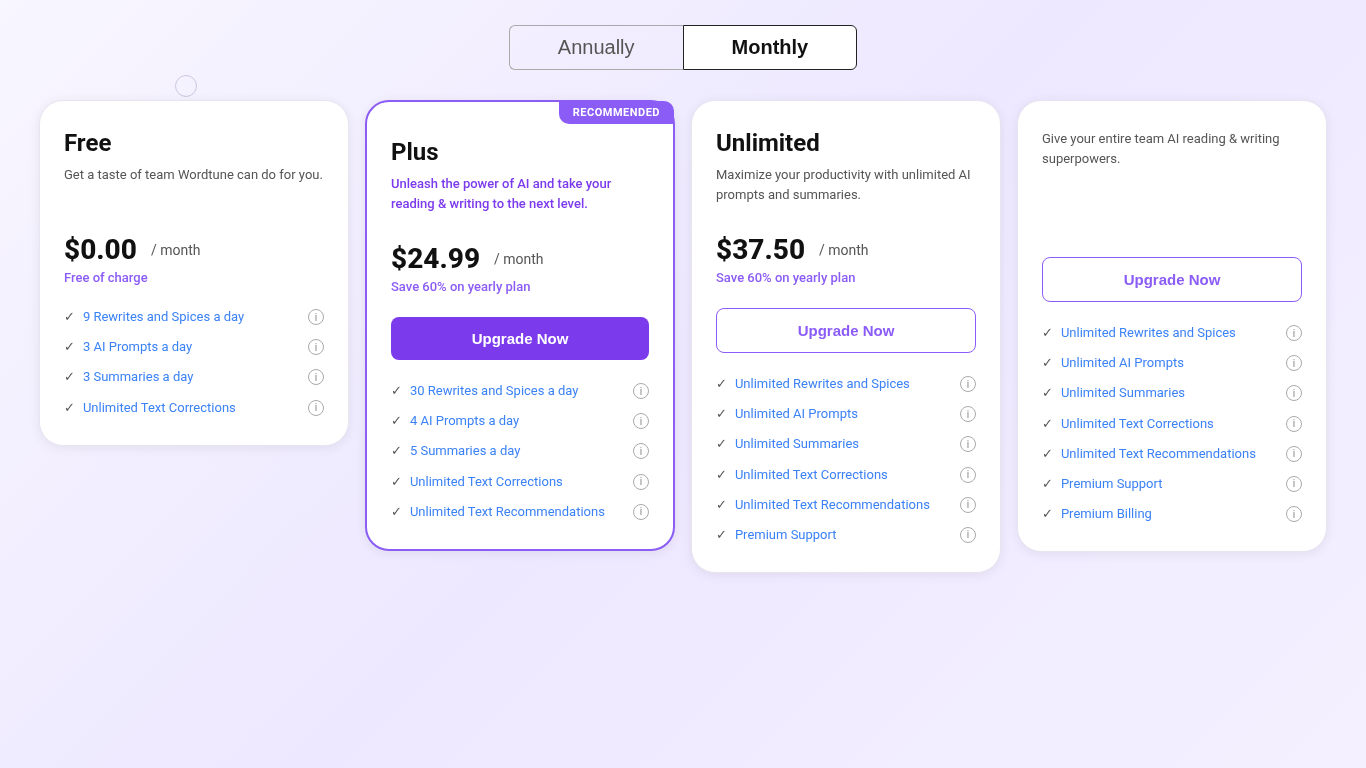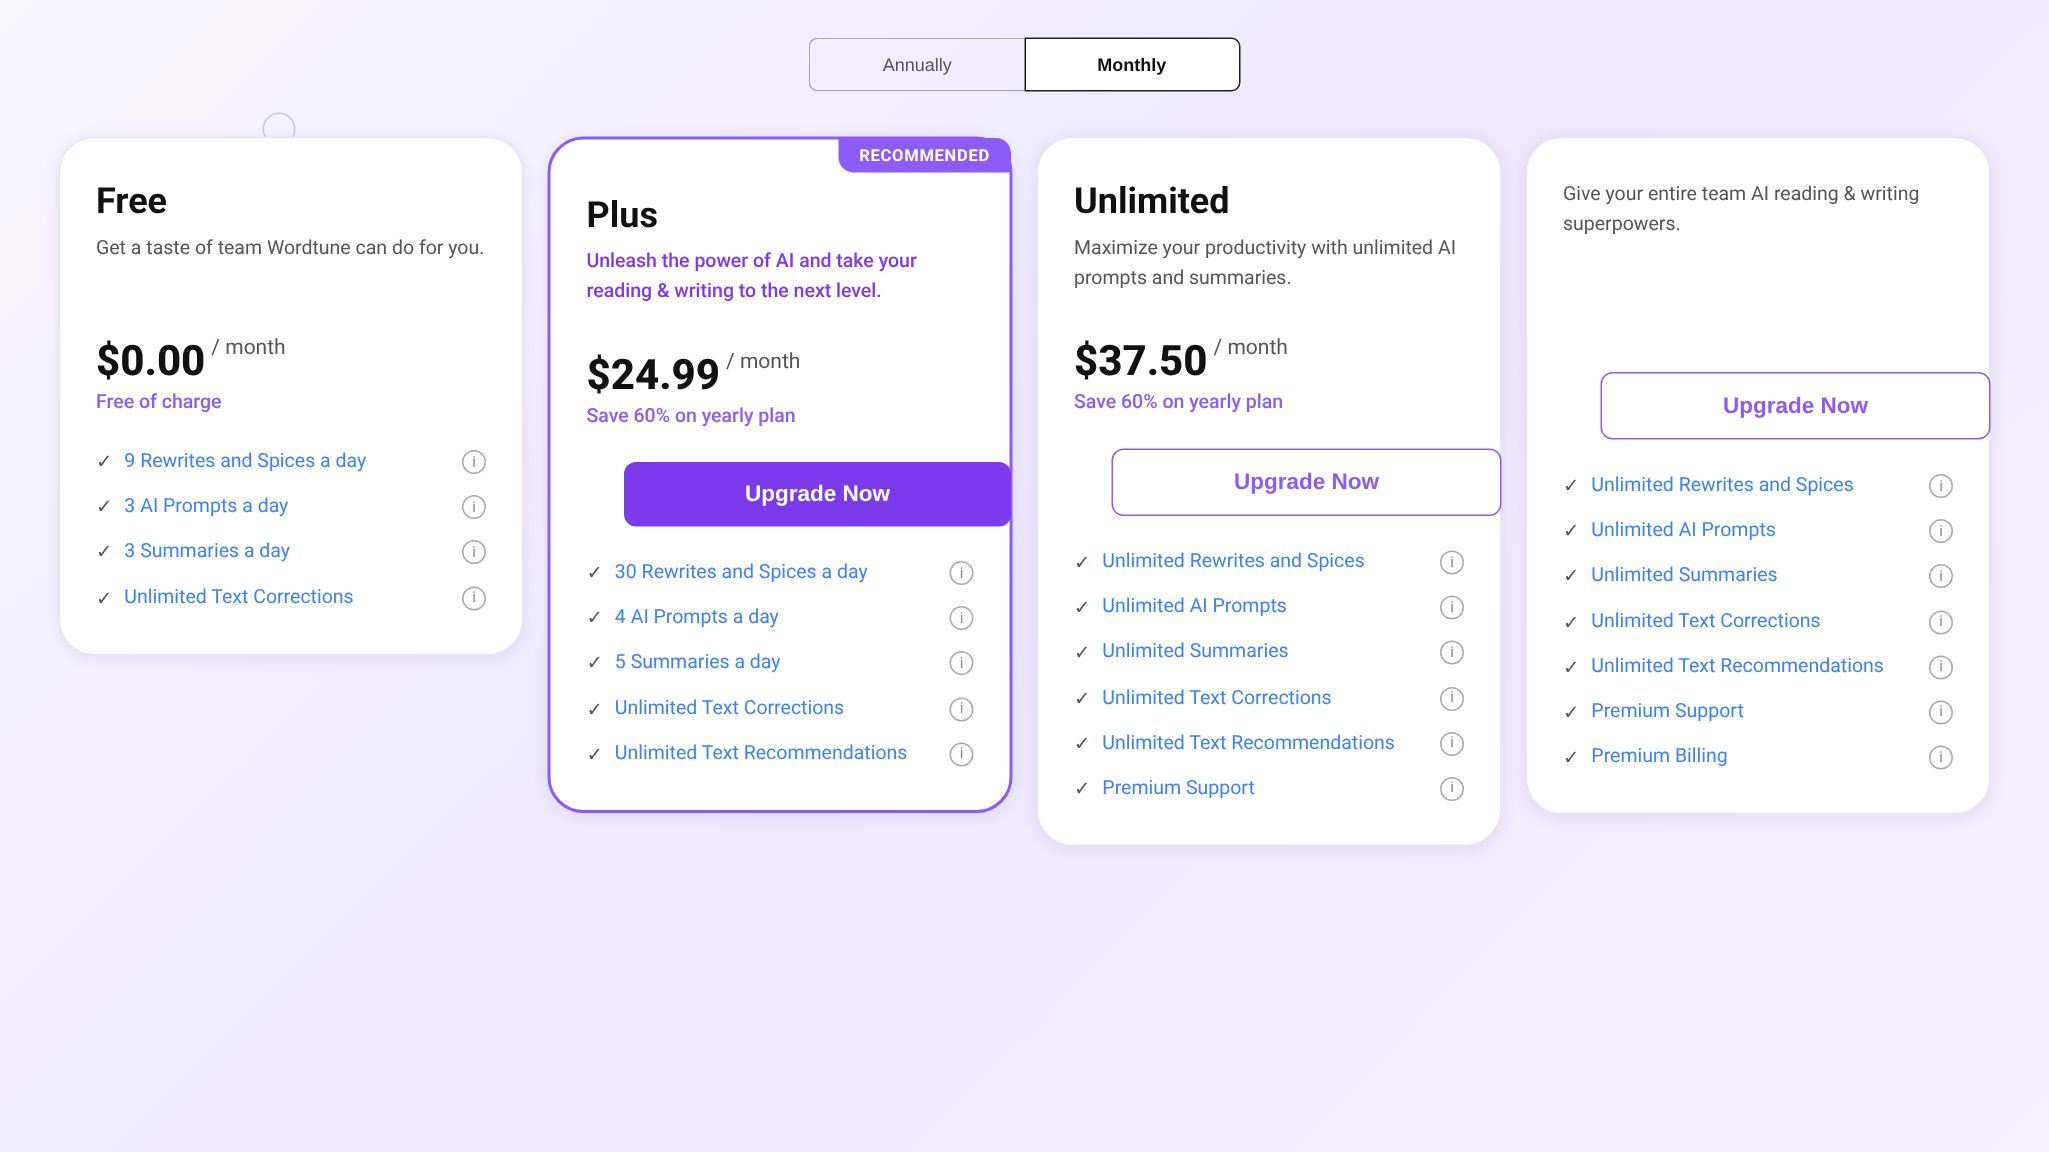--- a/index.html
+++ b/index.html
@@ -53,21 +53,21 @@
       display: flex;
       justify-content: center;
       align-items: center;
       gap: 0;
       margin-bottom: 30px;
       margin-top: 5px;
     }
 
     .toggle-btn {
       padding: 10px 48px;
-      font-size: 12px;
+      font-size: 20px;
       font-weight: 500;
       cursor: pointer;
       border: 1.5px solid #222;
       background: transparent;
       color: #222;
       transition: all 0.2s;
     }
     .toggle-btn.annually {
       border-right: none;
       border-radius: 6px 0 0 6px;
@@ -137,22 +137,22 @@
       min-height: 48px;
     }
 
     .plan-desc.purple {
       color: #7c3aed;
       font-weight: 500;
     }
 
     .price-row {
       display: flex;
-      align-items: flex-start;
-      gap: 4px;
+      align-items: center;
+      gap: 14px;
       margin-bottom: 4px;
     }
 
     .price-amount {
       font-size: 28px;
       font-weight: 800;
       color: #111;
     }
 
     .price-period {
@@ -170,21 +170,20 @@
 
     .cta-button {
       width: 100%;
       padding: 13px;
       border-radius: 8px;
       font-size: 15px;
       font-weight: 600;
       cursor: pointer;
       margin-bottom: 22px;
       transition: all 0.2s;
-      margin-left: 25px;
     }
 
     .cta-button.outline {
       background: white;
       border: 1.5px solid #8b5cf6;
       color: #8b5cf6;
     }
 
     .cta-button.solid {
       background: #7c3aed;

